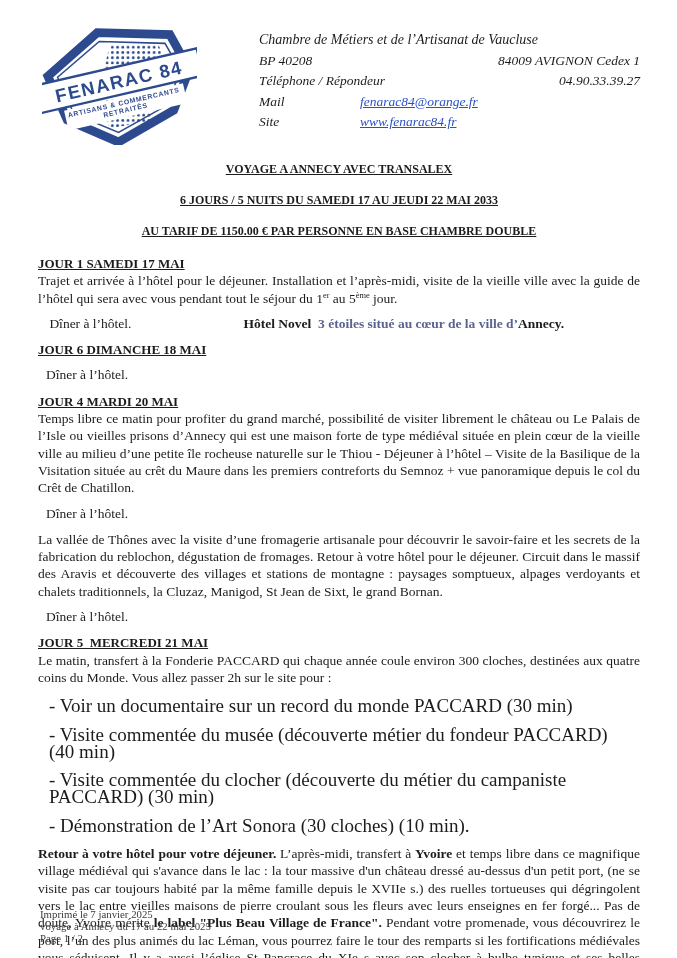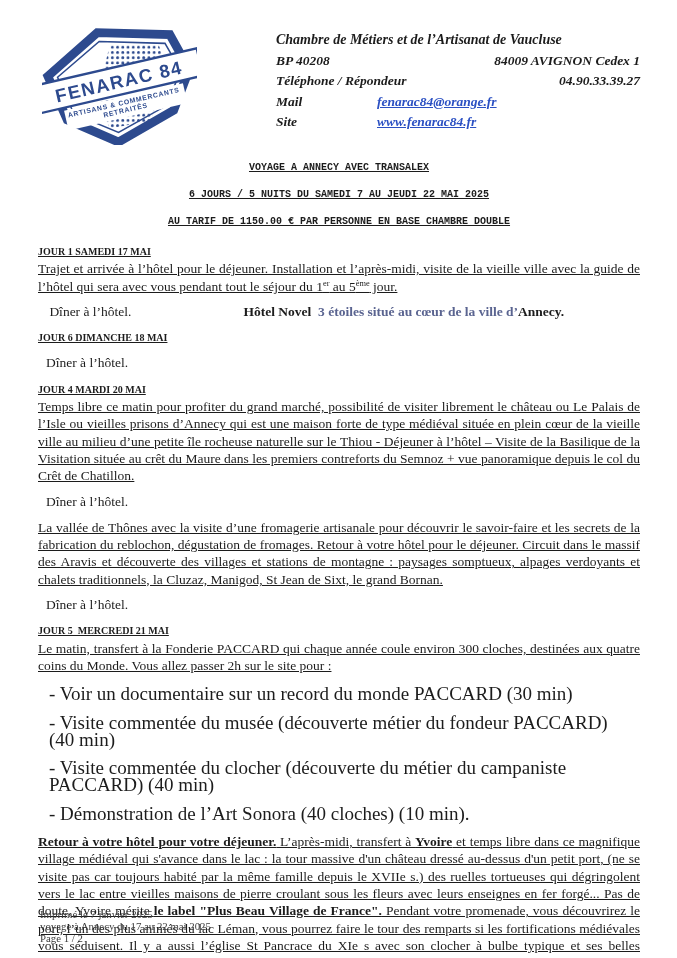--- a/index.html
+++ b/index.html
@@ -10,42 +10,42 @@
     background: #ffffff;
     overflow: hidden;
     font-family: "Liberation Serif", "DejaVu Serif", serif;
     color: #1c1c1c;
     padding: 24px 37px 0 38px;
   }
   
   .header-row { display: flex; align-items: flex-start; }
   .logo-wrap { flex: none; width: 158px; margin-left: 4px; }
   .org-info {
-    flex: 1; margin-left: 76px; margin-top: 6px;
-    font-weight: bold; font-style: italic;
+    flex: 1; margin-left: 59px; margin-top: 6px;
+    font-weight: normal; font-style: italic;
     font-size: 13.5px; line-height: 20.5px;
   }
   .org-name { font-size: 14px; white-space: nowrap; }
   .info-line { display: flex; justify-content: space-between; }
   .info-line.leftpair { justify-content: flex-start; }
   .info-lbl { flex: none; }
   .leftpair .info-lbl { width: 101px; }
   a.doc-link { color: #2b50c3; text-decoration: underline; cursor: pointer; }
   
   .titles { text-align: center; font-weight: bold; margin-top: 13px; }
-  .title-line { font-size: 10px; text-decoration: underline; margin: 0 0 16px 0; white-space: pre-wrap; font-family: Liberation Mono, monospace; }
+  .title-line { font-size: 12px; text-decoration: underline; margin: 0 0 16px 0; white-space: pre-wrap; }
   
   .section { margin-top: 9px; }
   .sec-heading {
-    font-weight: bold; font-size: 10px; line-height: 17.3px;
+    font-weight: bold; font-size: 13px; line-height: 17.3px;
     text-decoration: underline; white-space: pre-wrap; margin: 0;
   }
   .body-text {
     font-size: 13.5px; line-height: 17.3px;
-    text-align: justify; margin: 0; text-decoration: underline;
+    text-align: justify; margin: 0;
   }
   .body-line { font-size: 13.5px; line-height: 17.3px; margin: 8px; }
   .bullet-line { font-size: 19px; line-height: 17.3px; margin: 11px; }
   .hotel-line { white-space: pre-wrap; }
   .hotel-group { margin-left: 112px; }
   .b { font-weight: bold; }
   .slate { color: #5a6490; font-weight: bold; }
   sup.sm { font-size: 0.62em; line-height: 0; }
   .diner-gap { margin-top: 5px; }
   
@@ -103,21 +103,21 @@
       </div>
       <div class="info-line leftpair">
         <span class="info-lbl">Site</span>
         <a class="doc-link">www.fenarac84.fr</a>
       </div>
     </div>
   </div>
 
   <div class="titles">
     <p class="title-line">VOYAGE A ANNECY AVEC TRANSALEX</p>
-    <p class="title-line">6 JOURS / 5 NUITS DU SAMEDI 7 AU JEUDI 22 MAI 2025</p>
+    <p class="title-line">6 JOURS / 5 NUITS DU SAMEDI 17 AU JEUDI 22 MAI 2033</p>
     <p class="title-line">AU TARIF DE 1150.00 € PAR PERSONNE EN BASE CHAMBRE DOUBLE</p>
   </div>
 
   <div class="section">
     <p class="sec-heading">JOUR 1 SAMEDI 17 MAI</p>
     <p class="body-text"><span>Trajet et arrivée à l’hôtel pour le déjeuner. Installation et l’après-midi, visite de la vieille ville avec la guide de l’hôtel qui sera avec vous pendant tout le séjour du 1</span><sup class="sm">er</sup><span> au 5</span><sup class="sm">ème</sup><span> jour.</span></p>
     <p class="body-line hotel-line"><span> Dîner à l’hôtel.</span><span class="hotel-group"><span class="b">Hôtel Novel</span><span class="slate">  3 étoiles situé au cœur de la ville d’</span><span class="b">Annecy.</span></span></p>
   </div>
 
   <div class="section">
@@ -134,22 +134,22 @@
   <div class="section">
     <p class="body-text">La vallée de Thônes avec la visite d’une fromagerie artisanale pour découvrir le savoir-faire et les secrets de la fabrication du reblochon, dégustation de fromages. Retour à votre hôtel pour le déjeuner. Circuit dans le massif des Aravis et découverte des villages et stations de montagne : paysages somptueux, alpages verdoyants et chalets traditionnels, la Cluzaz, Manigod, St Jean de Sixt, le grand Bornan.</p>
     <p class="body-line">Dîner à l’hôtel.</p>
   </div>
 
   <div class="section">
     <p class="sec-heading">JOUR 5  MERCREDI 21 MAI</p>
     <p class="body-text">Le matin, transfert à la Fonderie PACCARD qui chaque année coule environ 300 cloches, destinées aux quatre coins du Monde. Vous allez passer 2h sur le site pour :</p>
     <p class="bullet-line">- Voir un documentaire sur un record du monde PACCARD (30 min)</p>
     <p class="bullet-line">- Visite commentée du musée (découverte métier du fondeur PACCARD) (40 min)</p>
-    <p class="bullet-line">- Visite commentée du clocher (découverte du métier du campaniste PACCARD) (40 min)</p>
-    <p class="bullet-line">- Démonstration de l’Art Sonora  (40 cloches) (10 min).</p>
+    <p class="bullet-line">- Visite commentée du clocher (découverte du métier du campaniste PACCARD) (30 min)</p>
+    <p class="bullet-line">- Démonstration de l’Art Sonora  (30 cloches) (10 min).</p>
     <p class="body-text"><span class="b">Retour à votre hôtel pour votre déjeuner.</span><span> L’après-midi, transfert à </span><span class="b">Yvoire</span><span> et temps libre dans ce magnifique village médiéval qui s'avance dans le lac : la tour massive d'un château dressé au-dessus d'un petit port, (ne se visite pas car toujours habité par la même famille depuis le XVIIe s.) des ruelles tortueuses qui dégringolent vers le lac entre vieilles maisons de pierre croulant sous les fleurs avec leurs enseignes en fer forgé... Pas de doute, Yvoire mérite </span><span class="b">le label "Plus Beau Village de France".</span><span> Pendant votre promenade, vous découvrirez le port, l’un des plus animés du lac Léman, vous pourrez faire le tour des remparts si les fortifications médiévales vous séduisent. Il y a aussi l’église St Pancrace du XIe s avec son clocher à bulbe typique et ses belles peintures à l’intérieur.</span></p>
     <p class="body-line diner-gap">Dîner à l’hôtel.</p>
   </div>
 
   <div class="footer">
     <span>Imprimé le 7 janvier 2025</span>
     <span>voyage à Annecy du 17 au 22 mai 2025</span>
     <span>Page 1 / 2</span>
   </div>
 

